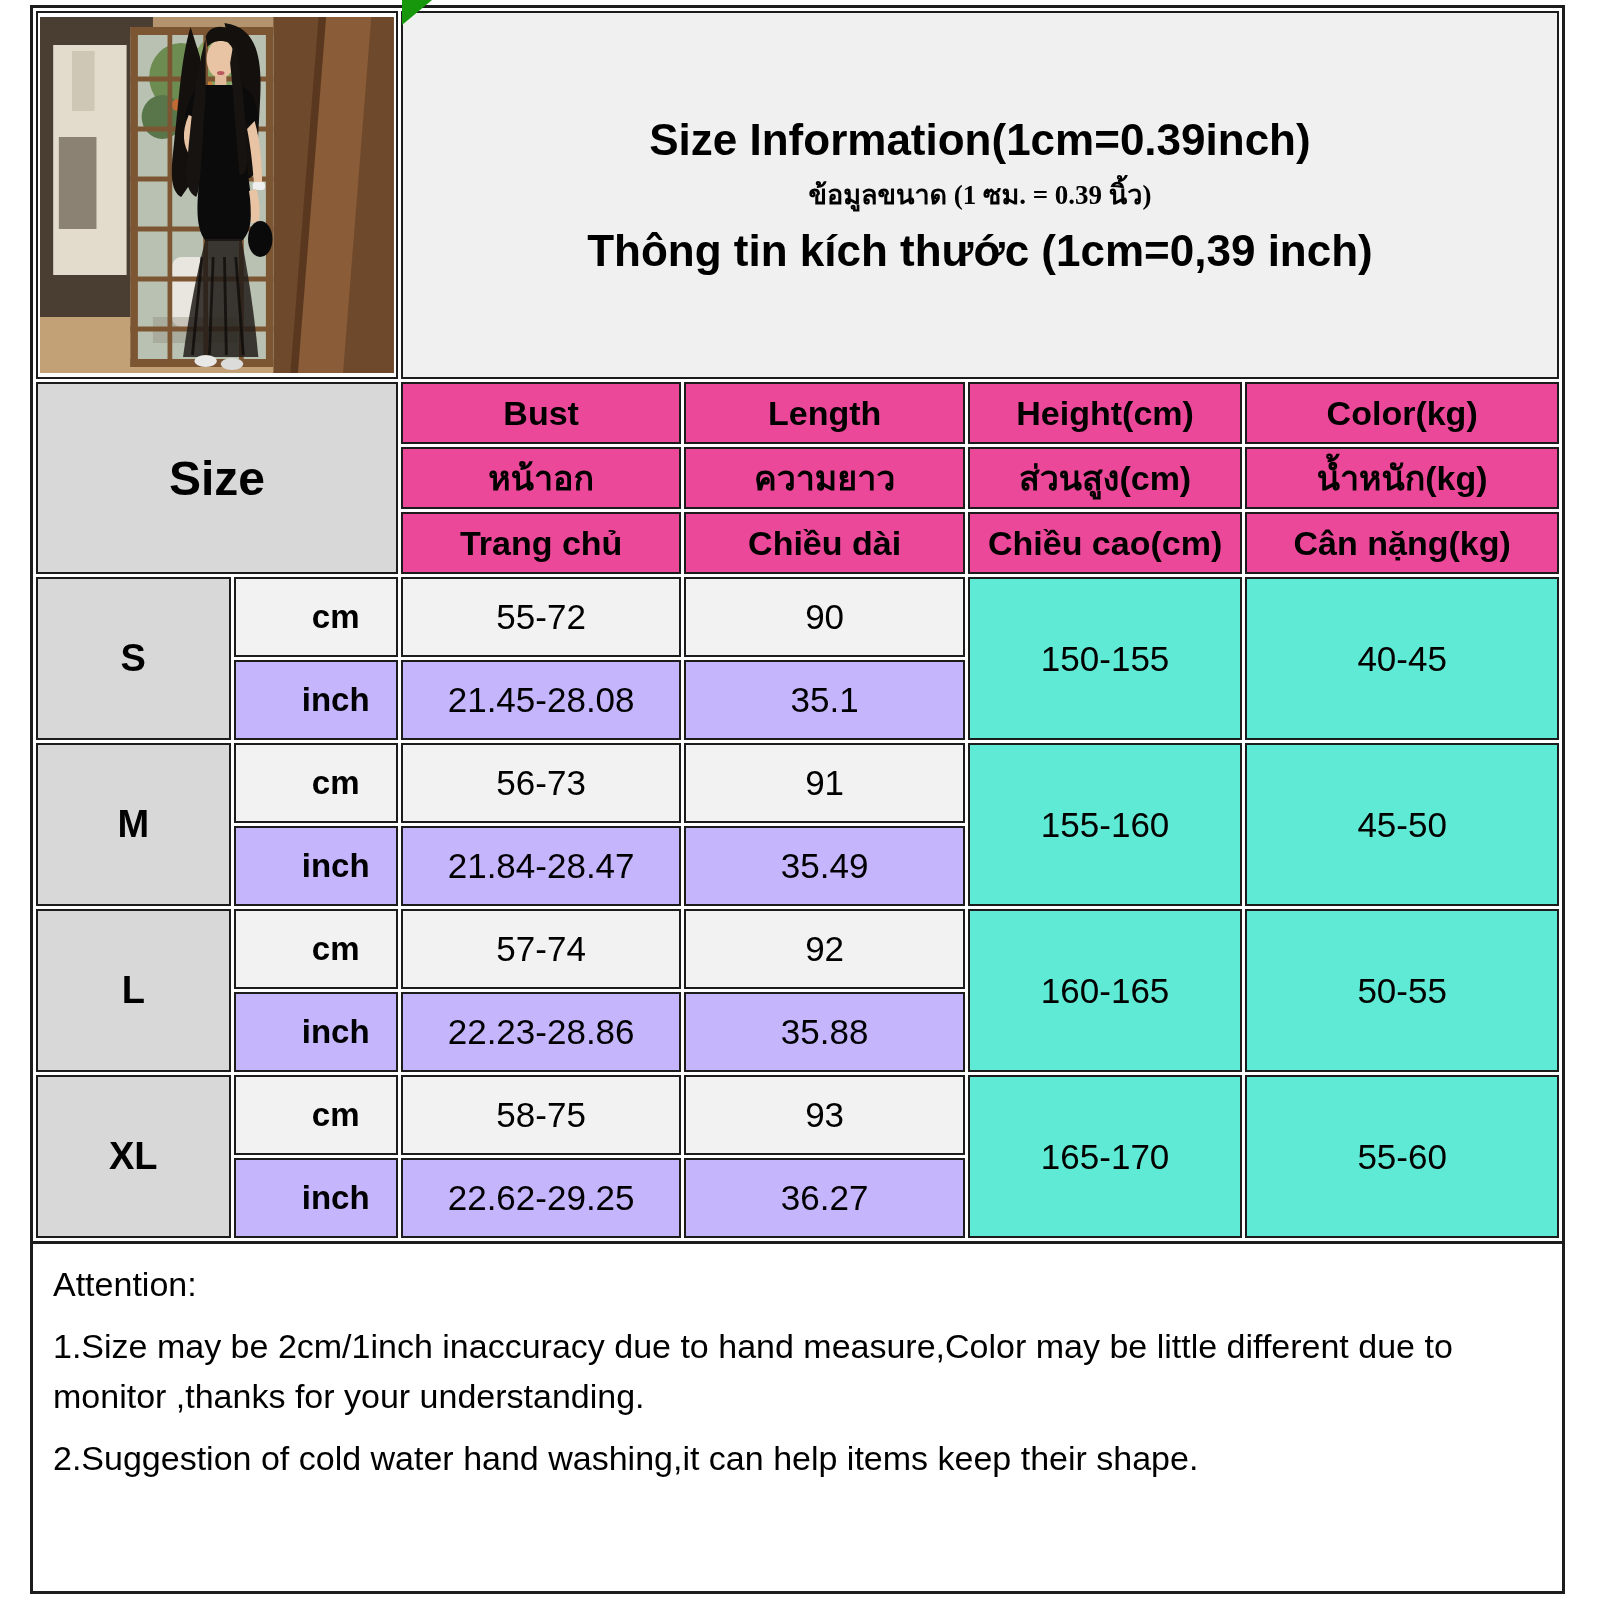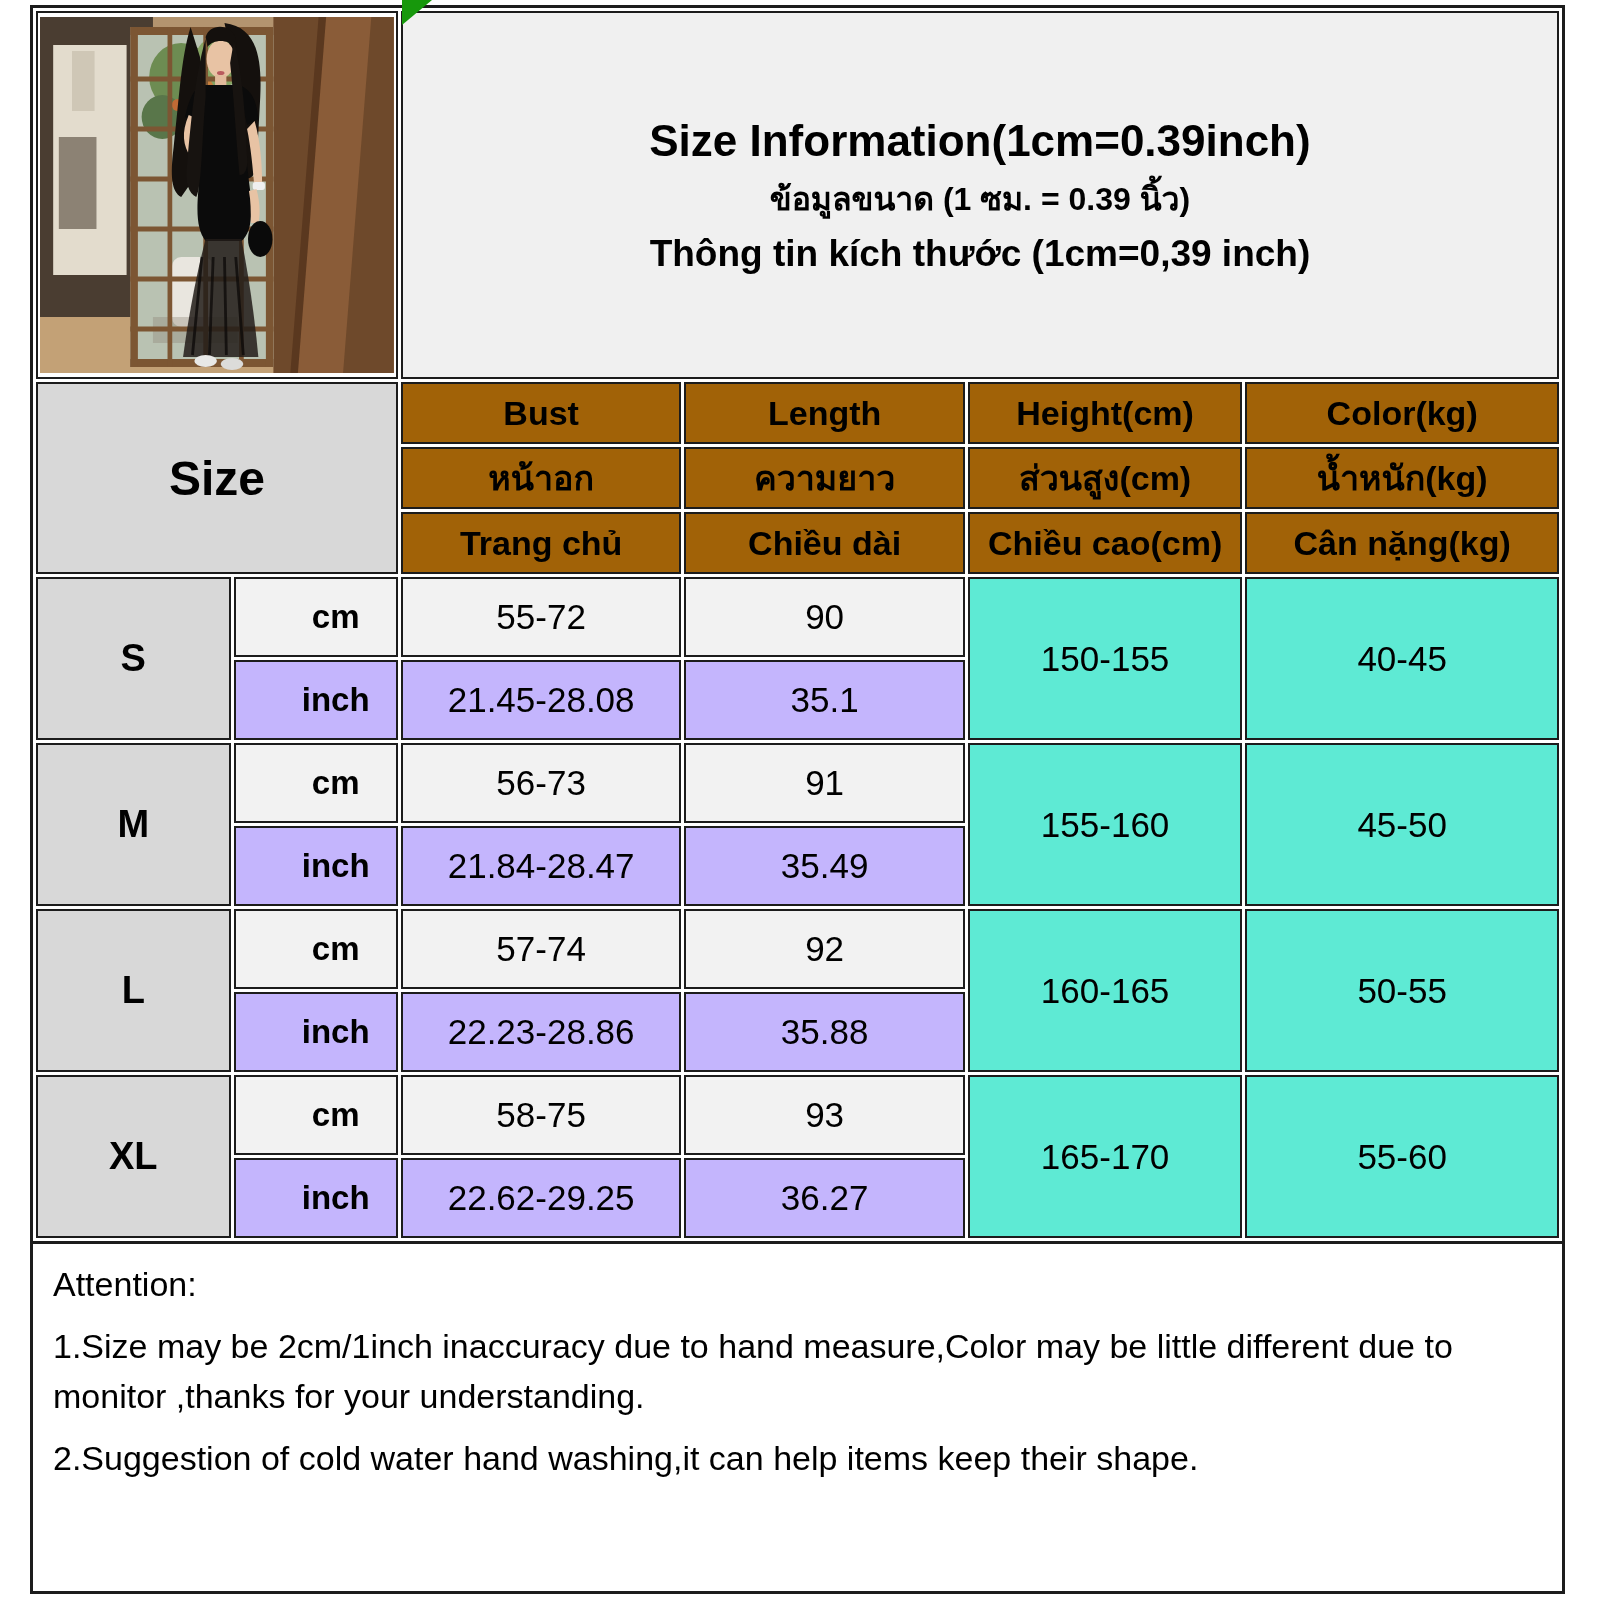--- a/index.html
+++ b/index.html
@@ -31,26 +31,26 @@
   col.c-length{width:18.6%;}
   col.c-height{width:18.2%;}
   col.c-weight{width:20.8%;}
 
   
   td.photo-cell{padding:2px;background:#ffffff;height:360px;}
   td.photo-cell svg{display:block;width:100%;height:356px;}
   td.title-cell{background:#f0f0f0;}
   .title-line{font-weight:bold;line-height:1.0;margin:20px 0;}
   .title-en{font-size:44px;}
-  .title-th{font-size:32px;}
-  .title-vi{font-size:37px;}
+  .title-th{font-size:27px;font-family:Liberation Serif, serif;}
+  .title-vi{font-size:44px;}
 
   
   td.size-head{background:#d8d8d8;font-size:48px;font-weight:bold;}
-  td.hcell{background:#a16207;font-size:34px;font-weight:bold;height:58px;}
+  td.hcell{background:#ec4899;font-size:34px;font-weight:bold;height:58px;}
 
   
   td.letter{background:#d8d8d8;font-size:38px;font-weight:bold;}
   td.unit{font-size:33px;font-weight:bold;padding-left:44px;}
   td.val{font-size:35px;font-weight:normal;}
   td.row-cm{background:#f2f2f2;height:76px;}
   td.row-inch{background:#c4b5fd;height:76px;}
   td.merged{background:#5eead4;}
 
   

